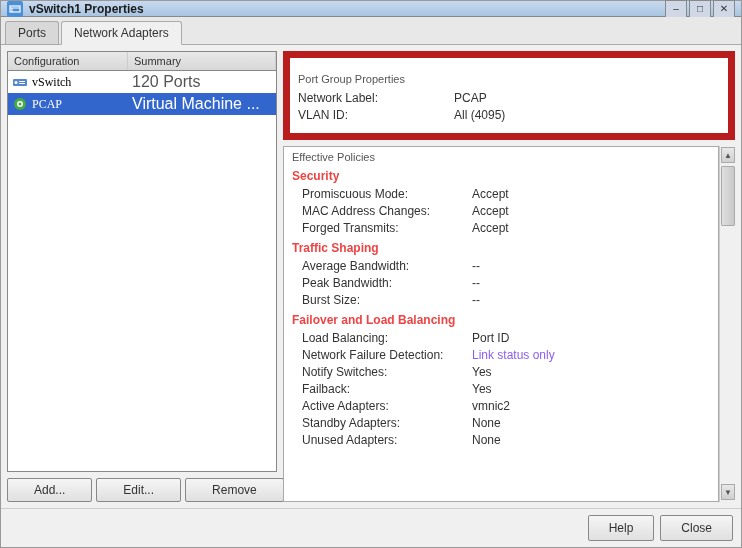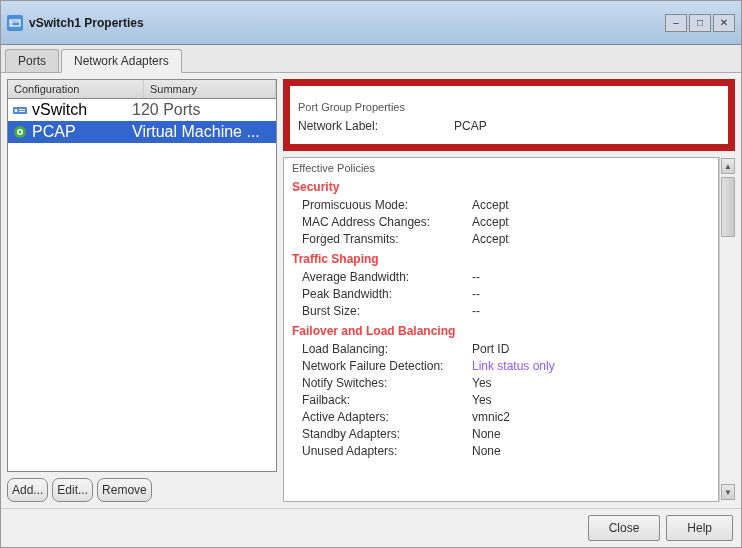--- a/index.html
+++ b/index.html
@@ -18,21 +18,21 @@
       border: 1px solid #999;
       display: flex;
       flex-direction: column;
     }
     .title-bar {
       background: linear-gradient(to bottom, #c8daf0, #a8c4e0);
       padding: 4px 6px;
       display: flex;
       align-items: center;
       justify-content: space-between;
-      height: 44px;
+      height: 16px;
       border-bottom: 1px solid #888;
     }
     .title-bar-left {
       display: flex;
       align-items: center;
       gap: 6px;
     }
     .title-bar-icon {
       width: 16px;
       height: 16px;
@@ -116,57 +116,57 @@
       display: flex;
       background: linear-gradient(to bottom, #e8e8e8, #d8d8d8);
       border-bottom: 1px solid #888;
     }
     .col-header {
       padding: 3px 6px;
       font-size: 11px;
       color: #333;
       border-right: 1px solid #ccc;
     }
-    .col-config { width: 136px; }
+    .col-config { width: 120px; }
     .col-summary { flex: 1; }
 
     .config-row {
       display: flex;
       align-items: center;
       padding: 2px 4px;
       cursor: pointer;
       min-height: 22px;
     }
     .config-row.selected { background: #3366cc; color: white; }
     .config-row.selected .row-summary { color: white; }
     .row-icon {
       width: 16px;
       height: 16px;
       margin-right: 4px;
       flex-shrink: 0;
       display: flex;
       align-items: center;
       justify-content: center;
     }
-    .row-config { width: 100px; font-size: 16px; }
+    .row-config { width: 100px; font-size: 12px; font-family: Liberation Serif, serif; }
     .row-summary { flex: 1; font-size: 16px; color: #555; }
 
     .left-buttons {
       display: flex;
       gap: 4px;
       margin-top: 6px;
     }
     .btn {
-      padding: 4px 4px;
+      padding: 4px 26px;
       background: linear-gradient(to bottom, #f5f5f5, #e0e0e0);
       border: 1px solid #888;
       cursor: pointer;
       font-size: 12px;
       color: #333;
-      border-radius: 7px;
+      border-radius: 2px;
     }
 
     .right-panel {
       flex: 1;
       display: flex;
       flex-direction: column;
       gap: 6px;
       overflow: hidden;
     }
 
@@ -355,20 +355,24 @@
     </div>
 
     <div class="right-panel">
 
       <div class="port-group-box">
         <div class="box-title">Port Group Properties</div>
         <div class="prop-row">
           <span class="prop-label">Network Label:</span>
           <span class="prop-value">PCAP</span>
         </div>
+        <div class="prop-row">
+          <span class="prop-label">VLAN ID:</span>
+          <span class="prop-value">All (4095)</span>
+        </div>
       </div>
 
       <div class="right-panel-inner">
         <div class="right-content">
           <div class="effective-policies-box">
             <div class="box-title">Effective Policies</div>
 
             <div class="section-heading">Security</div>
             <div class="sub-prop-row">
               <span class="sub-prop-label">Promiscuous Mode:</span>
@@ -435,16 +439,16 @@
           <div class="scrollbar-thumb"></div>
           <div style="width:14px;height:16px;background:linear-gradient(to bottom,#e8e8e8,#d0d0d0);border:1px solid #aaa;display:flex;align-items:center;justify-content:center;margin:1px;position:absolute;bottom:1px;left:0;">
             <span style="font-size:8px;color:#555;">▼</span>
           </div>
         </div>
       </div>
     </div>
   </div>
 
   <div class="bottom-bar">
+    <button class="bottom-btn">Help</button>
     <button class="bottom-btn">Close</button>
-    <button class="bottom-btn">Help</button>
   </div>
 </div>
 
 </body></html>

